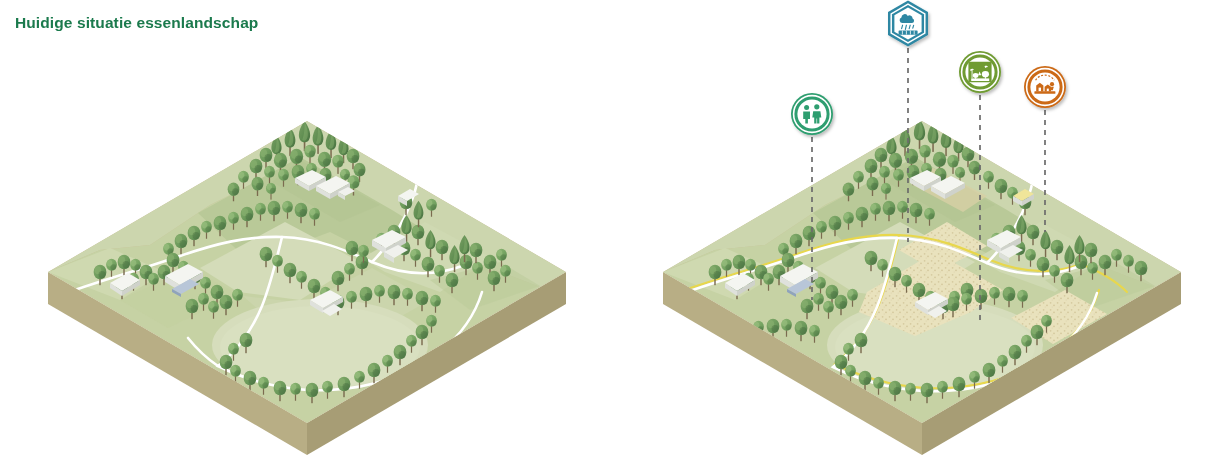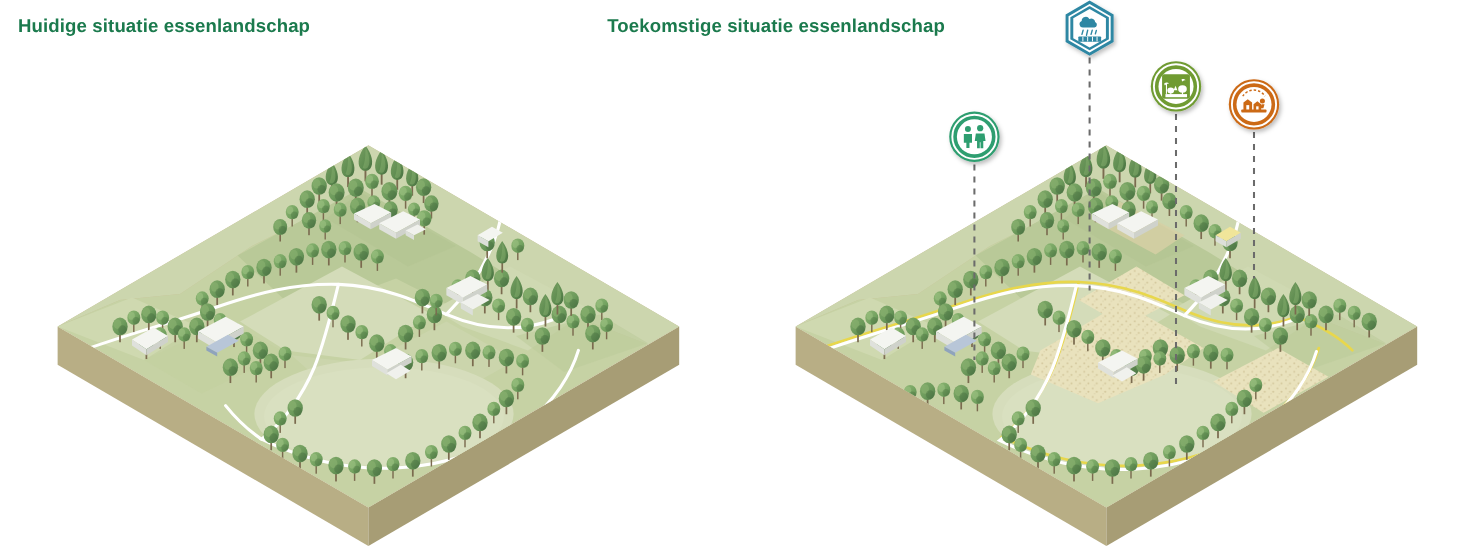--- a/index.html
+++ b/index.html
@@ -289,21 +289,20 @@
         <g>
           <path d="M398 196 L410 189 L419 194 L407 201 Z" fill="#f4f5f1"></path>
           <path d="M398 196 L407 201 L407 206 L398 201 Z" fill="#dcdfd9"></path>
         </g>
       </g>
     </svg>
   </div>
 </div>
 
 <div class="panel" id="panel-right">
-  <div class="panel-title">Toekomstige situatie essenlandschap</div>
   <div class="scene">
     <svg width="615" height="460" viewBox="0 0 615 460">
       <defs>
         <linearGradient id="crownR" x1="0" y1="0" x2="1" y2="1">
           <stop offset="0%" stop-color="#83ab6b"></stop>
             <stop offset="55%" stop-color="#6c9a5b"></stop>
             <stop offset="100%" stop-color="#4d7746"></stop>
         </linearGradient>
         <linearGradient id="crownR2" x1="0" y1="0" x2="1" y2="1">
           <stop offset="0%" stop-color="#789f63"></stop>

